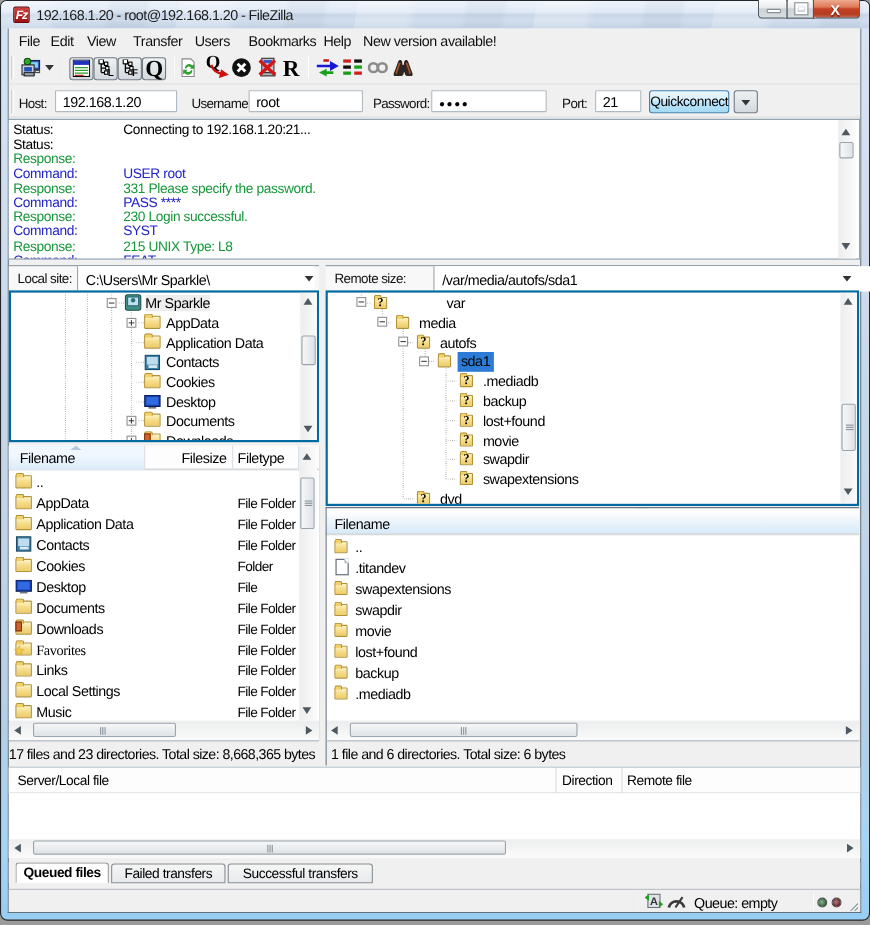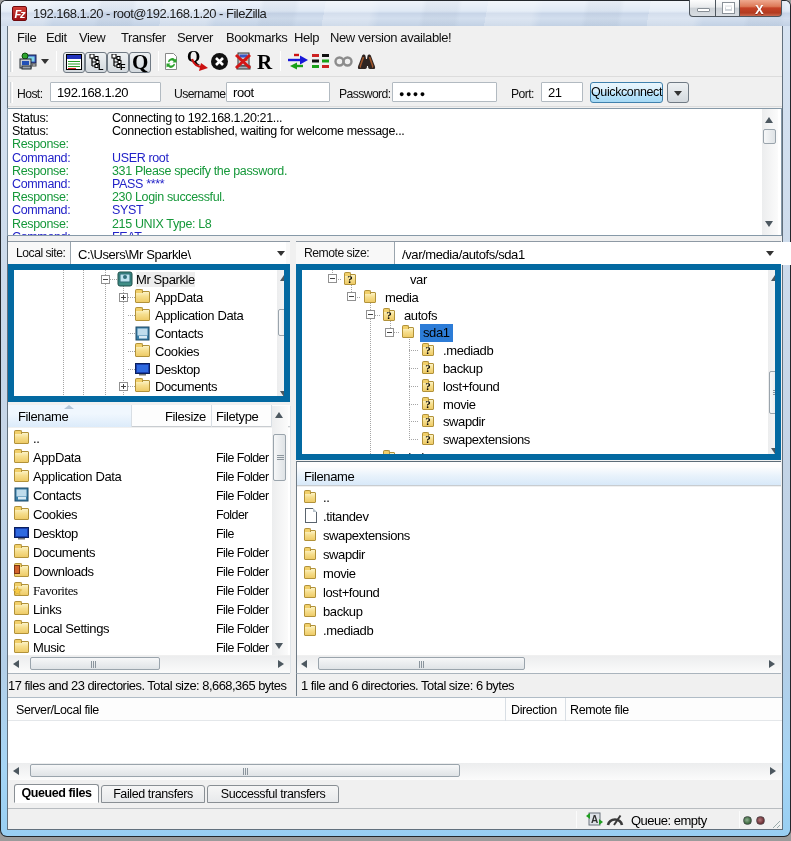--- a/index.html
+++ b/index.html
@@ -76,21 +76,21 @@
 .fold.sm { width:12px; height:11px; }
 .fold.sm::before { width:5px; }
 .fold.sm .q { font-size:11px; top:-2px; color:#000; }
 .ficon { position:absolute; width:12px; height:15px; background:#fff; border:1px solid #59636d; }
 .ficon::before { content:""; position:absolute; right:-1px; top:-1px; width:0; height:0; border-style:solid; border-width:0 4px 4px 0; border-color:#fff #fff #b9c4cc #b9c4cc; }
 
 .sitebar { position:absolute; height:23px; background:#f8f8f8; border-top:1px solid #8e99a4; }
 .sitebar .lbl { position:absolute; top:4px; font-size:12.2px; letter-spacing:-0.5px; color:#111; }
 .combo { position:absolute; top:0; height:23px; background:#fff; border-left:1px solid #9aa5ae; font-size:13px; letter-spacing:-0.4px; color:#000; padding:5px 0 0 7px; }
 
-.pane { position:absolute; background:#fff; border:6px solid #0369a1; overflow:hidden; }
+.pane { position:absolute; background:#fff; border:2px solid #0369a1; overflow:hidden; }
 .trow { position:absolute; font-size:13px; letter-spacing:-0.4px; color:#000; white-space:pre; }
 .lrow { position:absolute; font-size:13px; letter-spacing:-0.4px; color:#000; white-space:pre; }
 .ftype { font-size:12.4px; letter-spacing:-0.55px; }
 .expander { position:absolute; width:9px; height:9px; background:#fff; border:1px solid #919191; }
 .expander::before { content:""; position:absolute; left:1px; top:3px; width:5px; height:1px; background:#444; }
 .expander.plus::after { content:""; position:absolute; left:3px; top:1px; width:1px; height:5px; background:#444; }
 .vguide { position:absolute; width:1px; background-image:linear-gradient(180deg,#a5a5a5 1px,transparent 1px); background-size:1px 2px; }
 .hguide { position:absolute; height:1px; background-image:linear-gradient(90deg,#a5a5a5 1px,transparent 1px); background-size:2px 1px; }
 
 .lhdr { position:absolute; height:22px; background:#fdfdfd; border-bottom:1px solid #c8ccd0; font-size:13px; letter-spacing:-0.4px; }
@@ -125,21 +125,21 @@
 <div class="cap" id="cap-close">
     <div class="g">X</div>
   </div>
 <div id="client"></div>
 
 <div id="menubar">
   <span style="left:9px">File</span>
   <span style="left:38px">Edit</span>
   <span style="left:71px">View</span>
   <span style="left:113px">Transfer</span>
-  <span style="left:169px">Server</span>
+  <span style="left:169px">Users</span>
   <span style="left:218px">Bookmarks</span>
   <span style="left:286px">Help</span>
   <span style="left:322px">New version available!</span>
 </div>
 
 <div id="toolbar">
   <div class="grip" style="left:2px; top:5px; height:21px;"></div>
   <svg class="abs" style="left:11px; top:6px;" width="18" height="18" viewBox="0 0 18 18">
     <rect x="7" y="3" width="10" height="8" fill="#3a56c0" stroke="#16214a"></rect>
     <rect x="8.5" y="4.5" width="7" height="5" fill="#7fd4e8"></rect>
@@ -238,21 +238,21 @@
   <div class="qinput" style="left:384px; width:105px; font-size:9px; letter-spacing:1.5px; padding-top:6px;">●●●●</div>
   <label style="left:503px">Port:</label>
   <div class="qinput" style="left:533px; width:42px;">21</div>
   <div id="qc-btn">Quickconnect</div>
   <div id="qc-drop">
       <div class="darr" style="left:6px; top:8px;"></div>
     </div>
 </div>
 <div id="log">
 <div class="row c-status" style="top:2.0px"><span>Status:</span><span class="msg">Connecting to 192.168.1.20:21...</span></div>
-<div class="row c-status" style="top:15.2px"><span>Status:</span><span class="msg">Connection established, waiting for welcome message...</span></div>
+<div class="row c-status" style="top:15.2px"><span>Status:</span></div>
 <div class="row c-resp" style="top:28.4px"><span>Response:</span></div>
 <div class="row c-cmd" style="top:41.6px"><span>Command:</span><span class="msg">USER root</span></div>
 <div class="row c-resp" style="top:54.8px"><span>Response:</span><span class="msg">331 Please specify the password.</span></div>
 <div class="row c-cmd" style="top:68.0px"><span>Command:</span><span class="msg">PASS ****</span></div>
 <div class="row c-resp" style="top:81.2px"><span>Response:</span><span class="msg">230 Login successful.</span></div>
 <div class="row c-cmd" style="top:94.4px"><span>Command:</span><span class="msg">SYST</span></div>
 <div class="row c-resp" style="top:107.6px"><span>Response:</span><span class="msg">215 UNIX Type: L8</span></div>
 <div class="row c-cmd" style="top:120.8px"><span>Command:</span><span class="msg">FEAT</span></div>
 <div class="sbv" style="left:754px; top:0; height:127px;">
 <div class="sb-ar ar-up" style="left:3px; top:8px;"></div>

